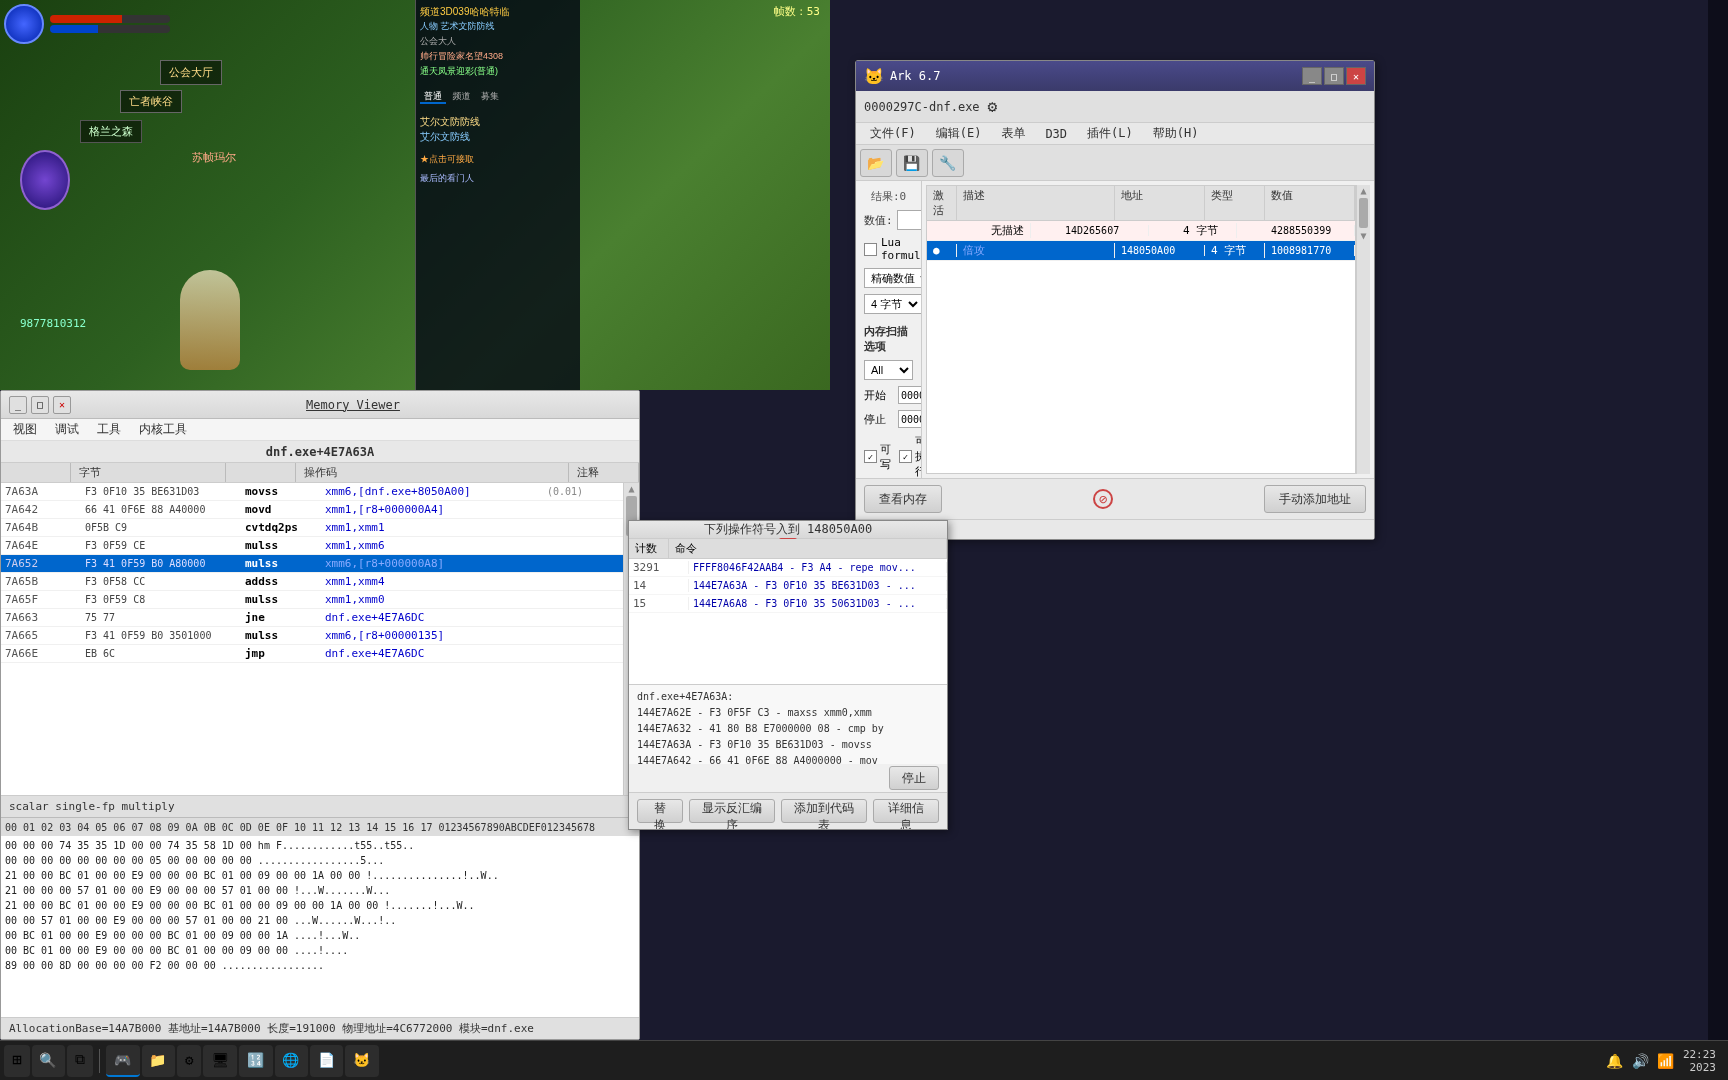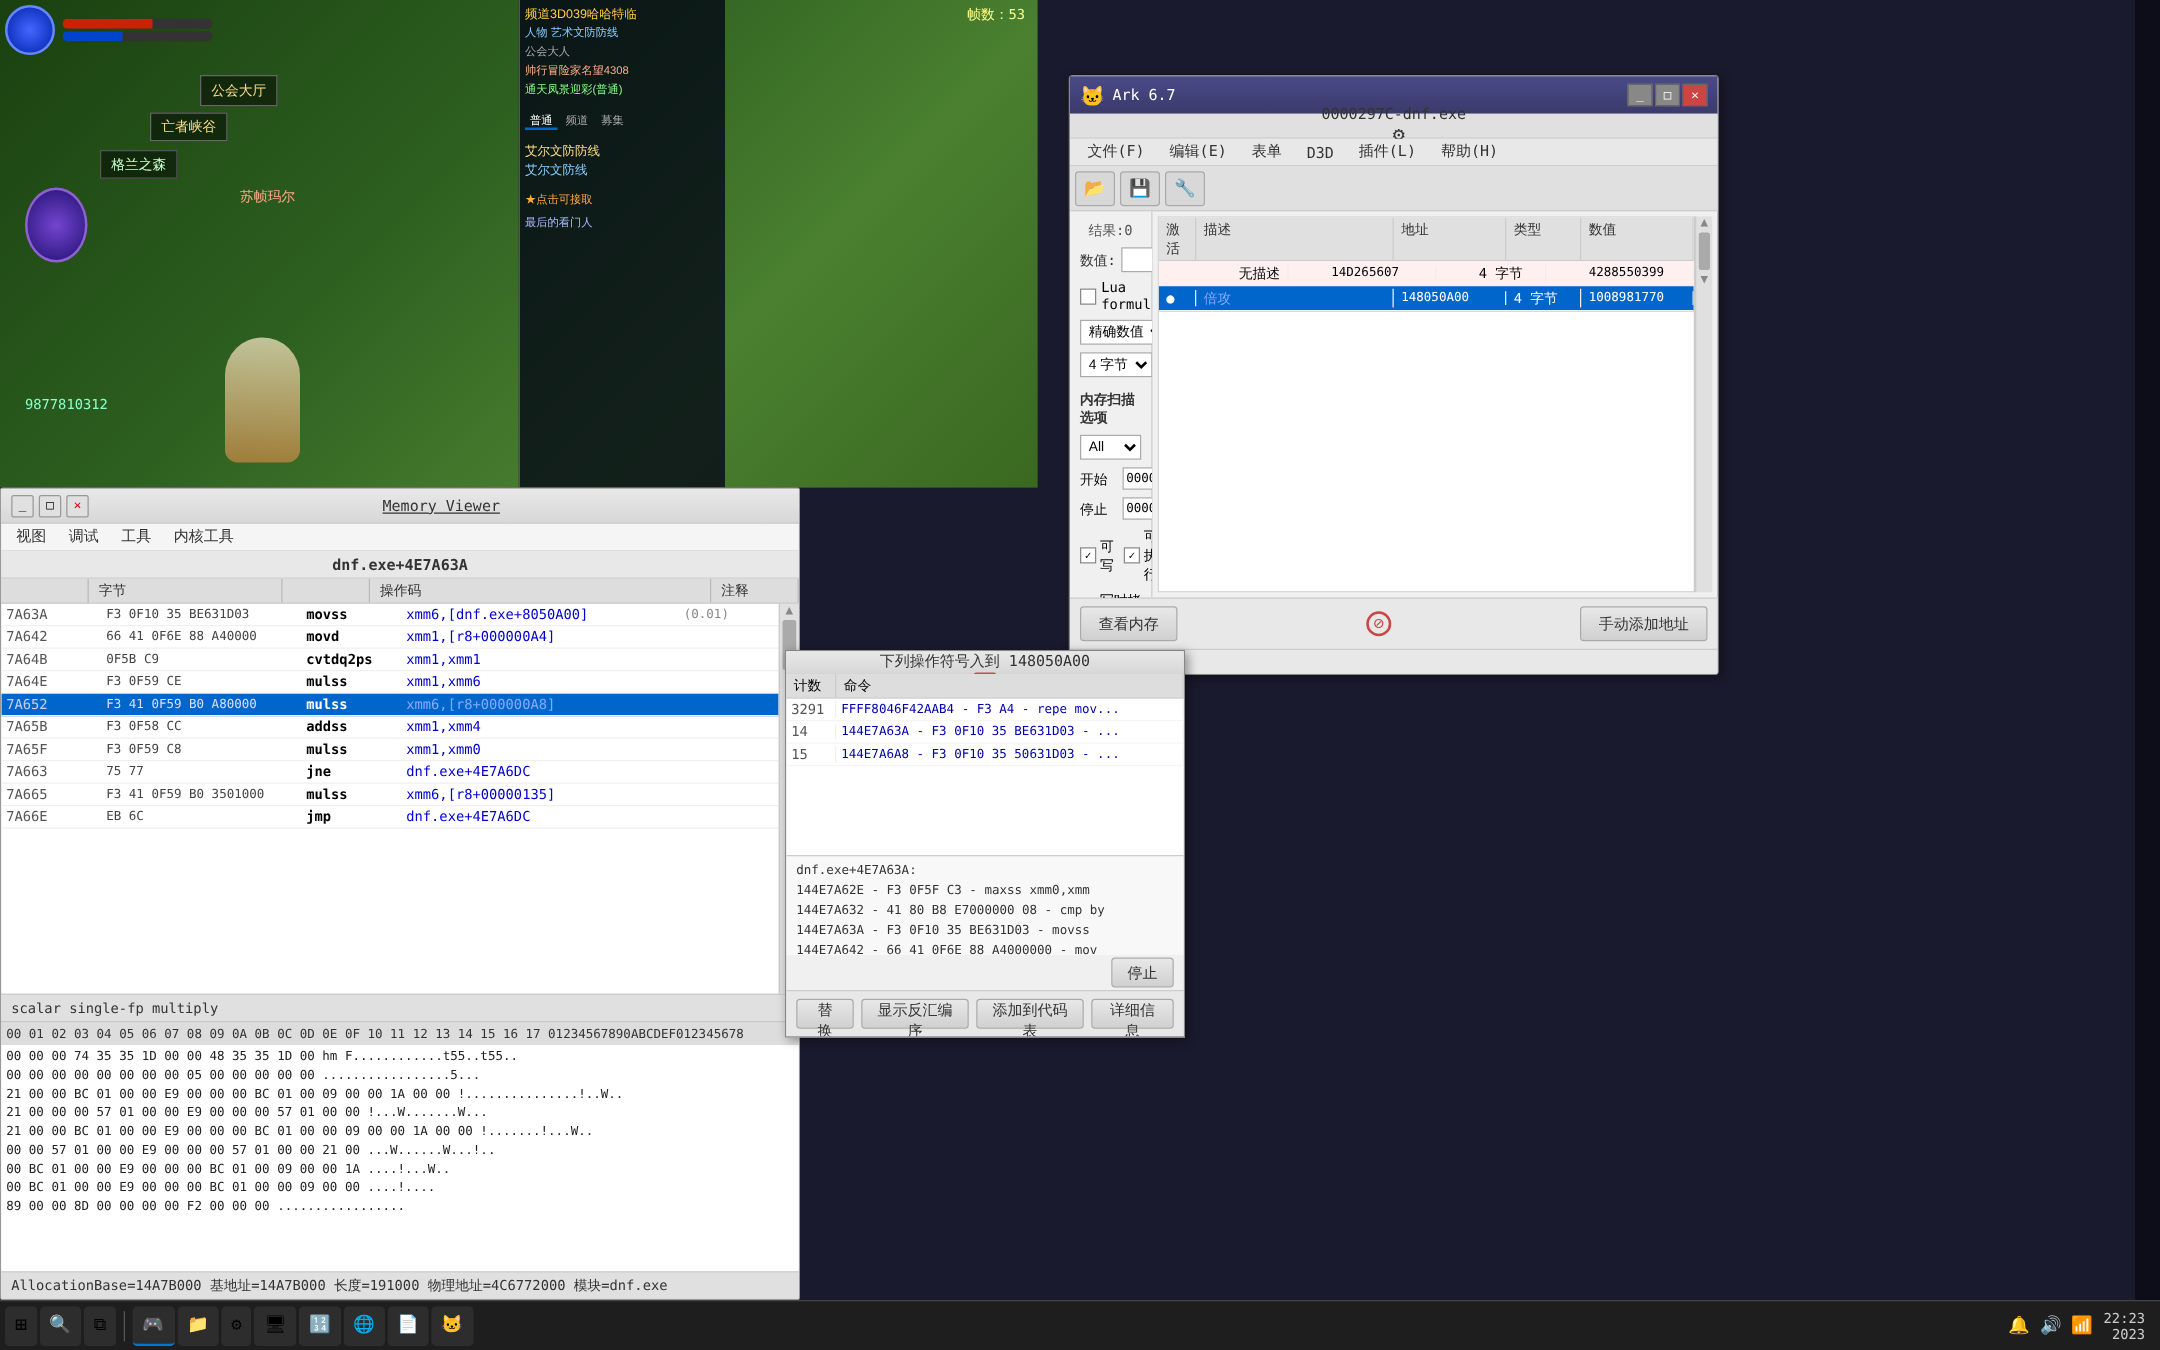--- a/index.html
+++ b/index.html
@@ -565,21 +565,21 @@
       border-bottom: 1px solid #f5f5f5;
       font-size: 11px;
       font-family: monospace;
     }
     .sub-cell {
       padding: 0 4px;
       border-right: 1px solid #f0f0f0;
       overflow: hidden;
       white-space: nowrap;
     }
-    .sub-cell:first-child { width: 40px; color: #555; }
+    .sub-cell:first-child { width: 60px; color: #555; }
     .sub-cell:nth-child(2) { flex: 1; color: #0000aa; font-size: 10px; }
 
     .sub-btns {
       display: flex;
       gap: 6px;
       padding: 6px 8px;
       border-top: 1px solid #ccc;
       background: #e8e8e8;
       justify-content: center;
     }
@@ -778,21 +778,21 @@
   </div>
   <div class="status-bar-bottom">
     <span>scalar single-fp multiply</span>
   </div>
 
   <div class="hex-area">
     <div class="hex-header">
       <span>00 01 02 03 04 05 06 07 08 09 0A 0B 0C 0D 0E 0F 10 11 12 13 14 15 16 17  01234567890ABCDEF012345678</span>
     </div>
     <div class="hex-content" id="hex-rows-container">
-    <div class="hex-row">00 00 00 74 35 35 1D 00 00 48 35 35 1D 00 hm F............t55..t55..</div>
+    <div class="hex-row">00 00 00 74 35 35 1D 00 00 74 35 58 1D 00 hm F............t55..t55..</div>
         <div class="hex-row">00 00 00 00 00 00 00 00 05 00 00 00 00 00 .................5...</div>
         <div class="hex-row">21 00 00 BC 01 00 00 E9 00 00 00 BC 01 00 09 00 00 1A 00 00 !...............!..W..</div>
         <div class="hex-row">21 00 00 00 57 01 00 00 E9 00 00 00 57 01 00 00 !...W.......W...</div>
         <div class="hex-row">21 00 00 BC 01 00 00 E9 00 00 00 BC 01 00 00 09 00 00 1A 00 00 !.......!...W..</div>
         <div class="hex-row">00 00 57 01 00 00 E9 00 00 00 57 01 00 00 21 00 ...W......W...!..</div>
         <div class="hex-row">00 BC 01 00 00 E9 00 00 00 BC 01 00 09 00 00 1A ....!...W..</div>
         <div class="hex-row">00 BC 01 00 00 E9 00 00 00 BC 01 00 00 09 00 00 ....!....</div>
         <div class="hex-row">89 00 00 8D 00 00 00 00 F2 00 00 00 .................</div>
       </div>
   </div>
@@ -803,21 +803,21 @@
 
 <div class="ark-window">
   <div class="ark-titlebar">
     <span style="font-size:16px;margin-right:6px;">🐱</span>
     <span class="ark-title">Ark 6.7</span>
     <div class="ark-winbtn">_</div>
     <div class="ark-winbtn">□</div>
     <div class="ark-winbtn close-btn">✕</div>
   </div>
 
-  <div style="height:20px;background:#e0e0e0;display:flex;align-items:center;padding:0 8px;font-size:12px;color:#333;border-bottom:1px solid #ccc;justify-content:center;flex-direction:column;">
+  <div style="height:32px;background:#e0e0e0;display:flex;align-items:center;padding:0 8px;font-size:12px;color:#333;border-bottom:1px solid #ccc;justify-content:flex-start;">
     <span>0000297C-dnf.exe</span>
     <span style="font-size:16px;margin-left:8px;cursor:pointer;">⚙</span>
   </div>
   <div class="ark-menu">
     <span class="ark-menu-item">文件(F)</span>
     <span class="ark-menu-item">编辑(E)</span>
     <span class="ark-menu-item">表单</span>
     <span class="ark-menu-item">D3D</span>
     <span class="ark-menu-item">插件(L)</span>
     <span class="ark-menu-item">帮助(H)</span>

